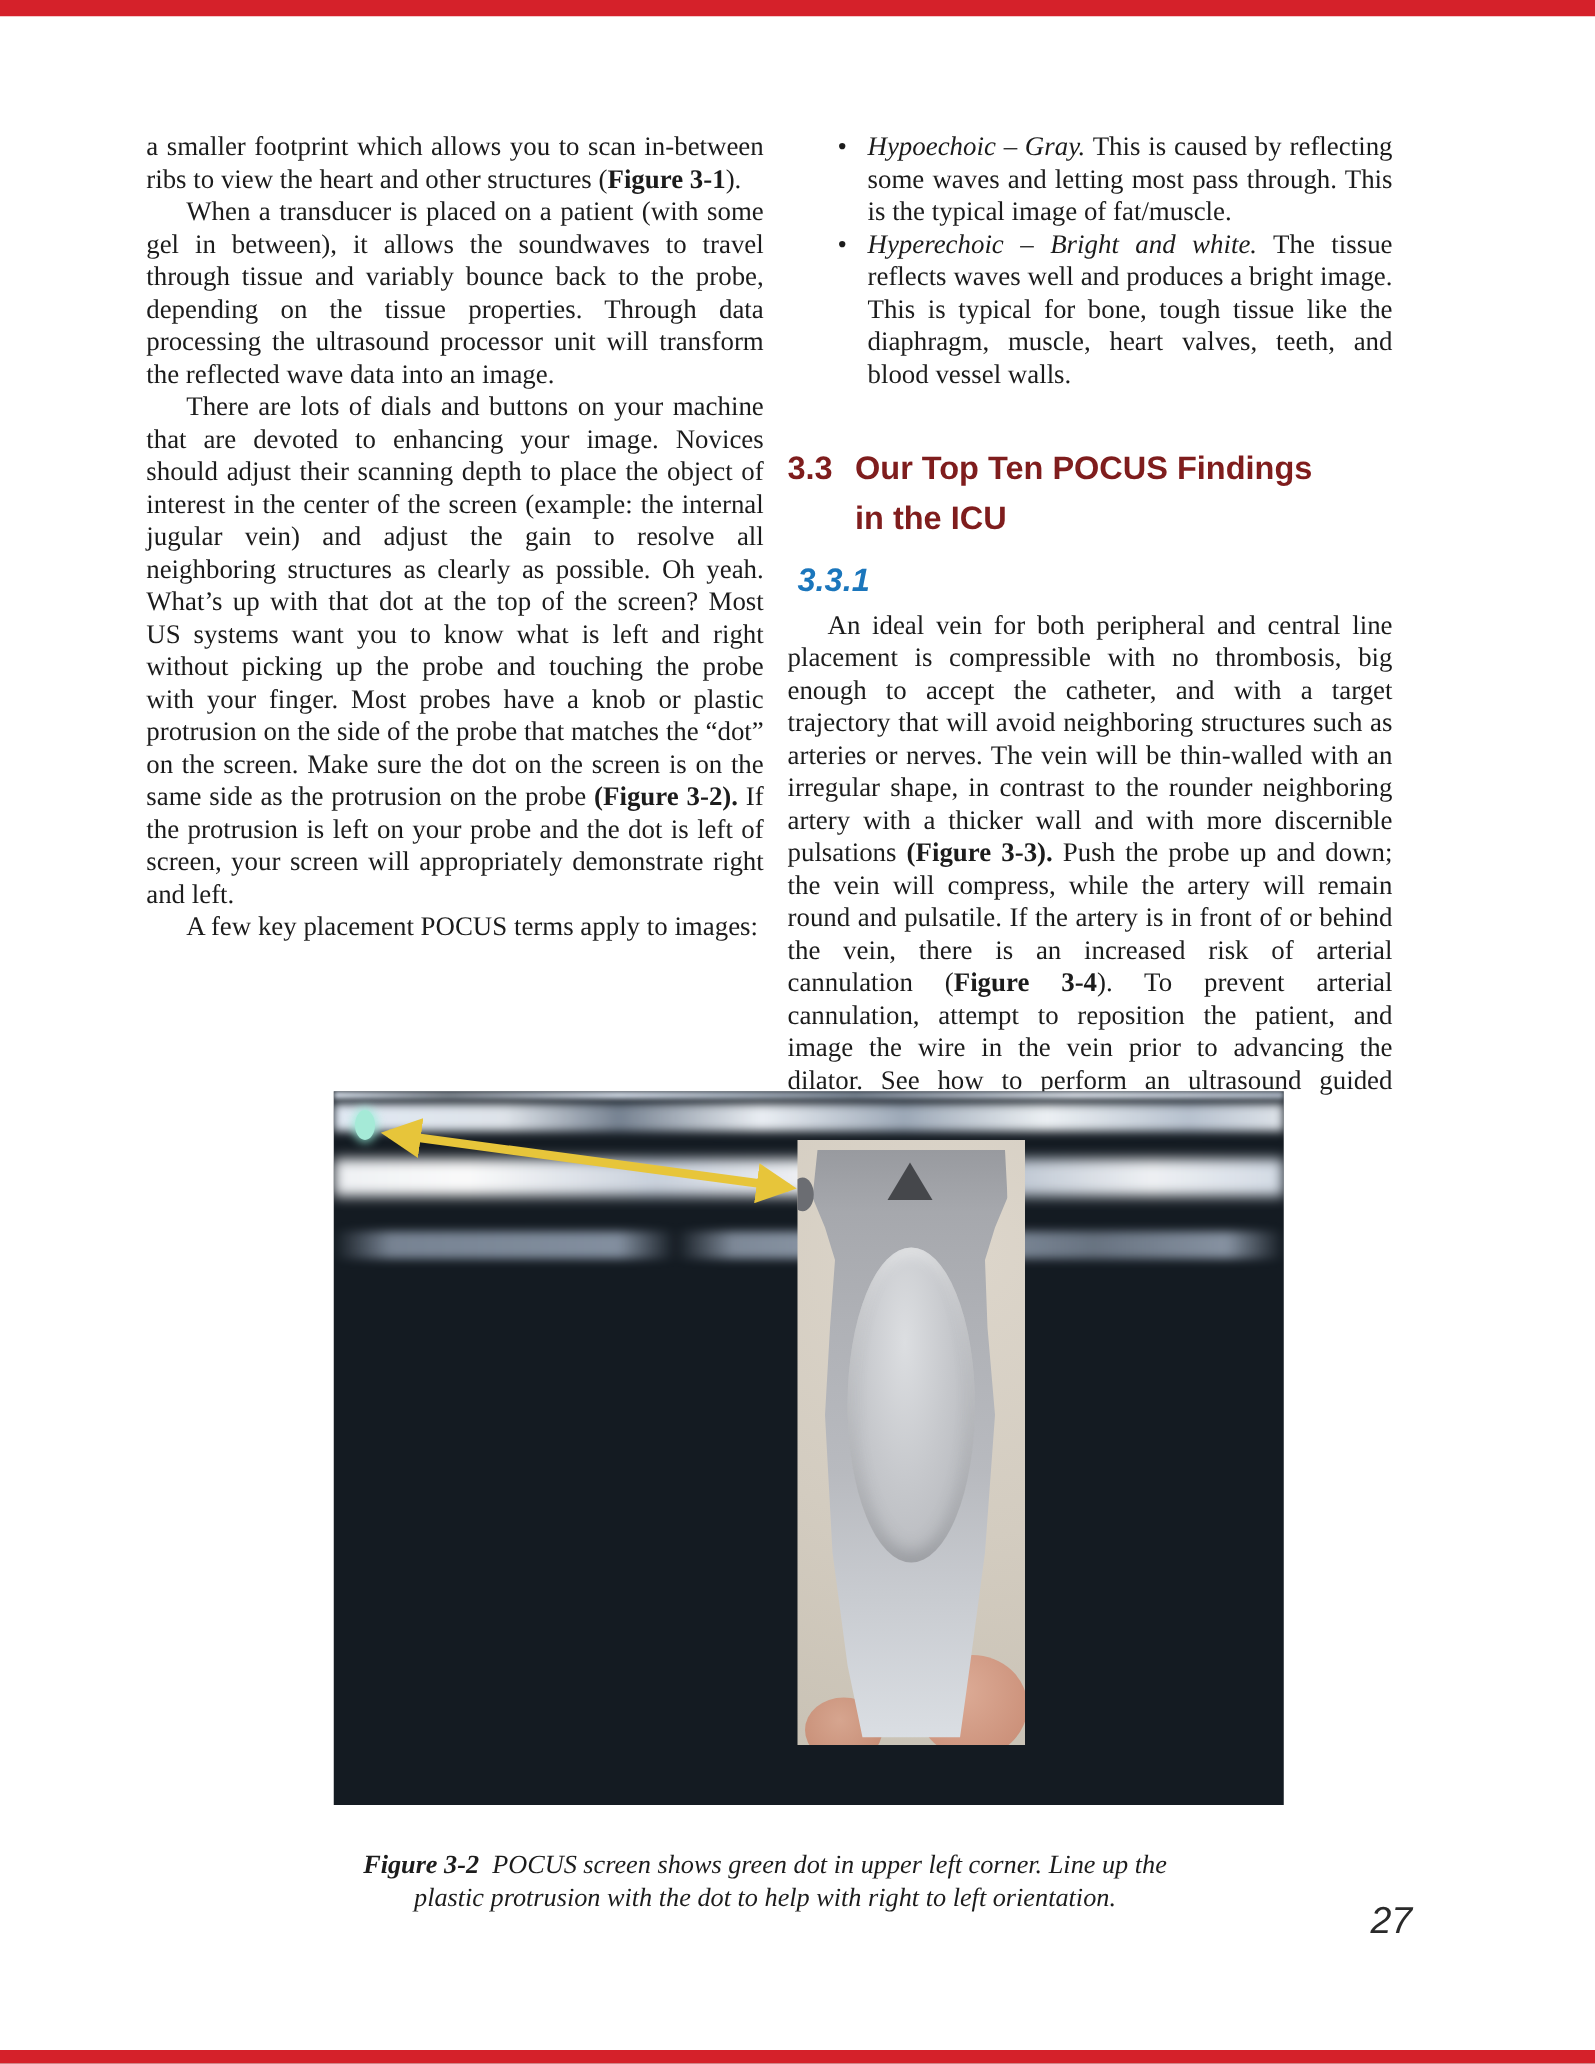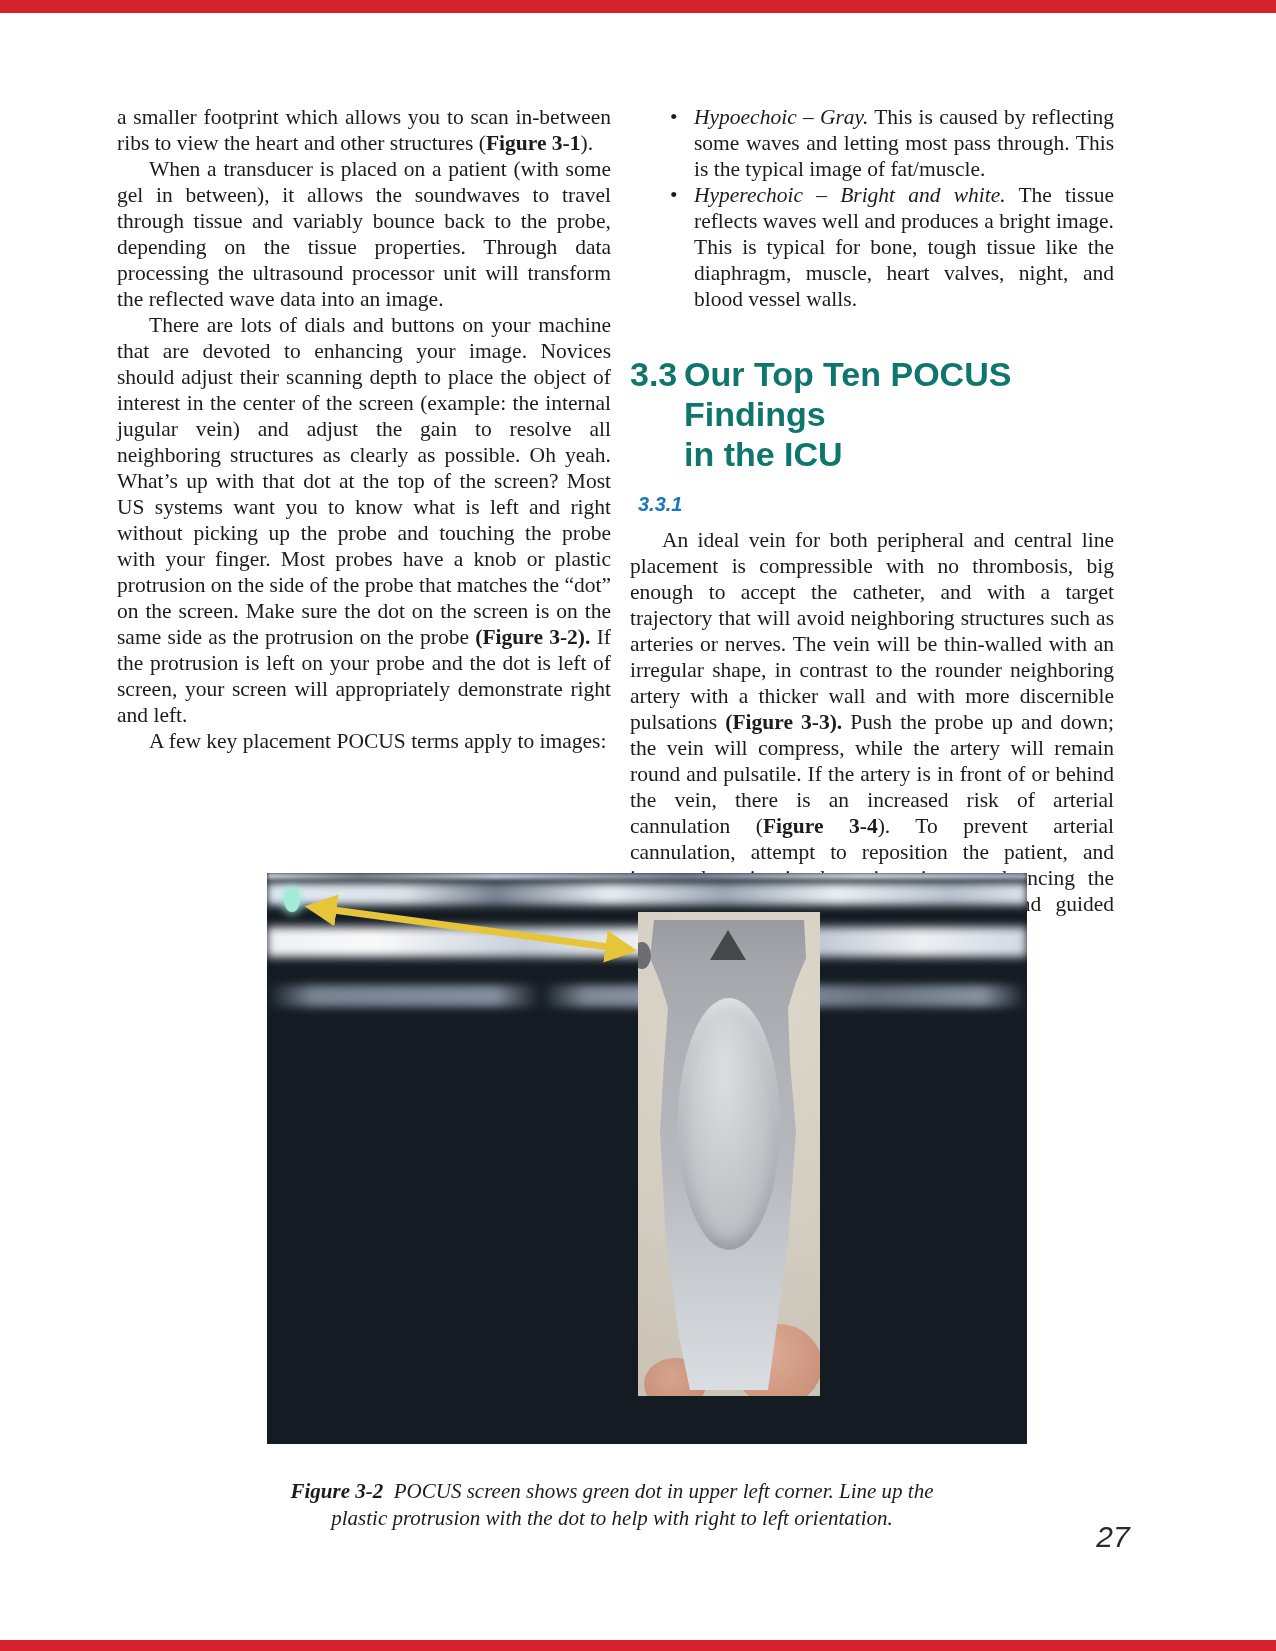--- a/index.html
+++ b/index.html
@@ -24,28 +24,28 @@
   .ital{font-style:italic;}
 
   ul.blt{list-style:none;margin:16px 0 0 0;padding:0 0 0 40px;}
   ul.blt li{position:relative;padding-left:24px;text-align:justify;}
   ul.blt li::before{content:"\2022";position:absolute;left:0;top:0;}
   ul.blt.tight{margin-top:0;}
 
   .h2{
     display:flex;margin:42px 0 14px 0;
     font-family:"Liberation Sans", sans-serif;
-    font-weight:bold;font-size:34px;line-height:40px;
-    color:#0f766e;text-align:left;
+    font-weight:bold;font-size:26px;line-height:40px;
+    color:#7f1d1d;text-align:left;
   }
   .h2 .hnum{flex:0 0 54px;}
   .h3{
     display:flex;margin:12px 0 6px 0;padding-left:8px;
     font-family:"Liberation Sans", sans-serif;
-    font-weight:bold;font-style:italic;font-size:20px;line-height:33px;
+    font-weight:bold;font-style:italic;font-size:26px;line-height:33px;
     color:#1b76bc;text-align:left;
   }
   .h3 .hnum{flex:0 0 76px;}
 
   
   .fig{
     position:absolute;left:267px;top:873px;width:760px;height:571px;
     background:#141b22;overflow:hidden;
   }
   .band{position:absolute;left:0;right:0;}
@@ -114,21 +114,21 @@
   <div class="col col-left">
     <p><span>a smaller footprint which allows you to scan in-between ribs to view the heart and other structures (</span><span class="bold">Figure 3-1</span><span>).</span></p>
     <p class="ind"><span>When a transducer is placed on a patient (with some gel in between), it allows the soundwaves to travel through tissue and variably bounce back to the probe, depending on the tissue properties. Through data processing the ultrasound processor unit will transform the reflected wave data into an image.</span></p>
     <p class="ind"><span>There are lots of dials and buttons on your machine that are devoted to enhancing your image. Novices should adjust their scanning depth to place the object of interest in the center of the screen (example: the internal jugular vein) and adjust the gain to resolve all neighboring structures as clearly as possible. Oh yeah. What’s up with that dot at the top of the screen? Most US systems want you to know what is left and right without picking up the probe and touching the probe with your finger. Most probes have a knob or plastic protrusion on the side of the probe that matches the “dot” on the screen. Make sure the dot on the screen is on the same side as the protrusion on the probe </span><span class="bold">(Figure 3-2).</span><span> If the protrusion is left on your probe and the dot is left of screen, your screen will appropriately demonstrate right and left.</span></p>
     <p class="ind"><span>A few key placement POCUS terms apply to images:</span></p>
   </div>
 
   <div class="col col-right">
     <ul class="blt tight">
       <li><span class="ital">Hypoechoic – Gray.</span><span> This is caused by reflecting some waves and letting most pass through. This is the typical image of fat/muscle.</span></li>
-      <li><span class="ital">Hyperechoic – Bright and white.</span><span> The tissue reflects waves well and produces a bright image. This is typical for bone, tough tissue like the diaphragm, muscle, heart valves, night, and blood vessel walls.</span></li>
+      <li><span class="ital">Hyperechoic – Bright and white.</span><span> The tissue reflects waves well and produces a bright image. This is typical for bone, tough tissue like the diaphragm, muscle, heart valves, teeth, and blood vessel walls.</span></li>
     </ul>
 
     <div class="h2">
       <span class="hnum">3.3</span>
       <span class="htext"><span>Our Top Ten POCUS Findings</span><br><span>in the ICU</span></span>
     </div>
 
     <div class="h3">
       <span class="hnum">3.3.1</span>
     </div>

